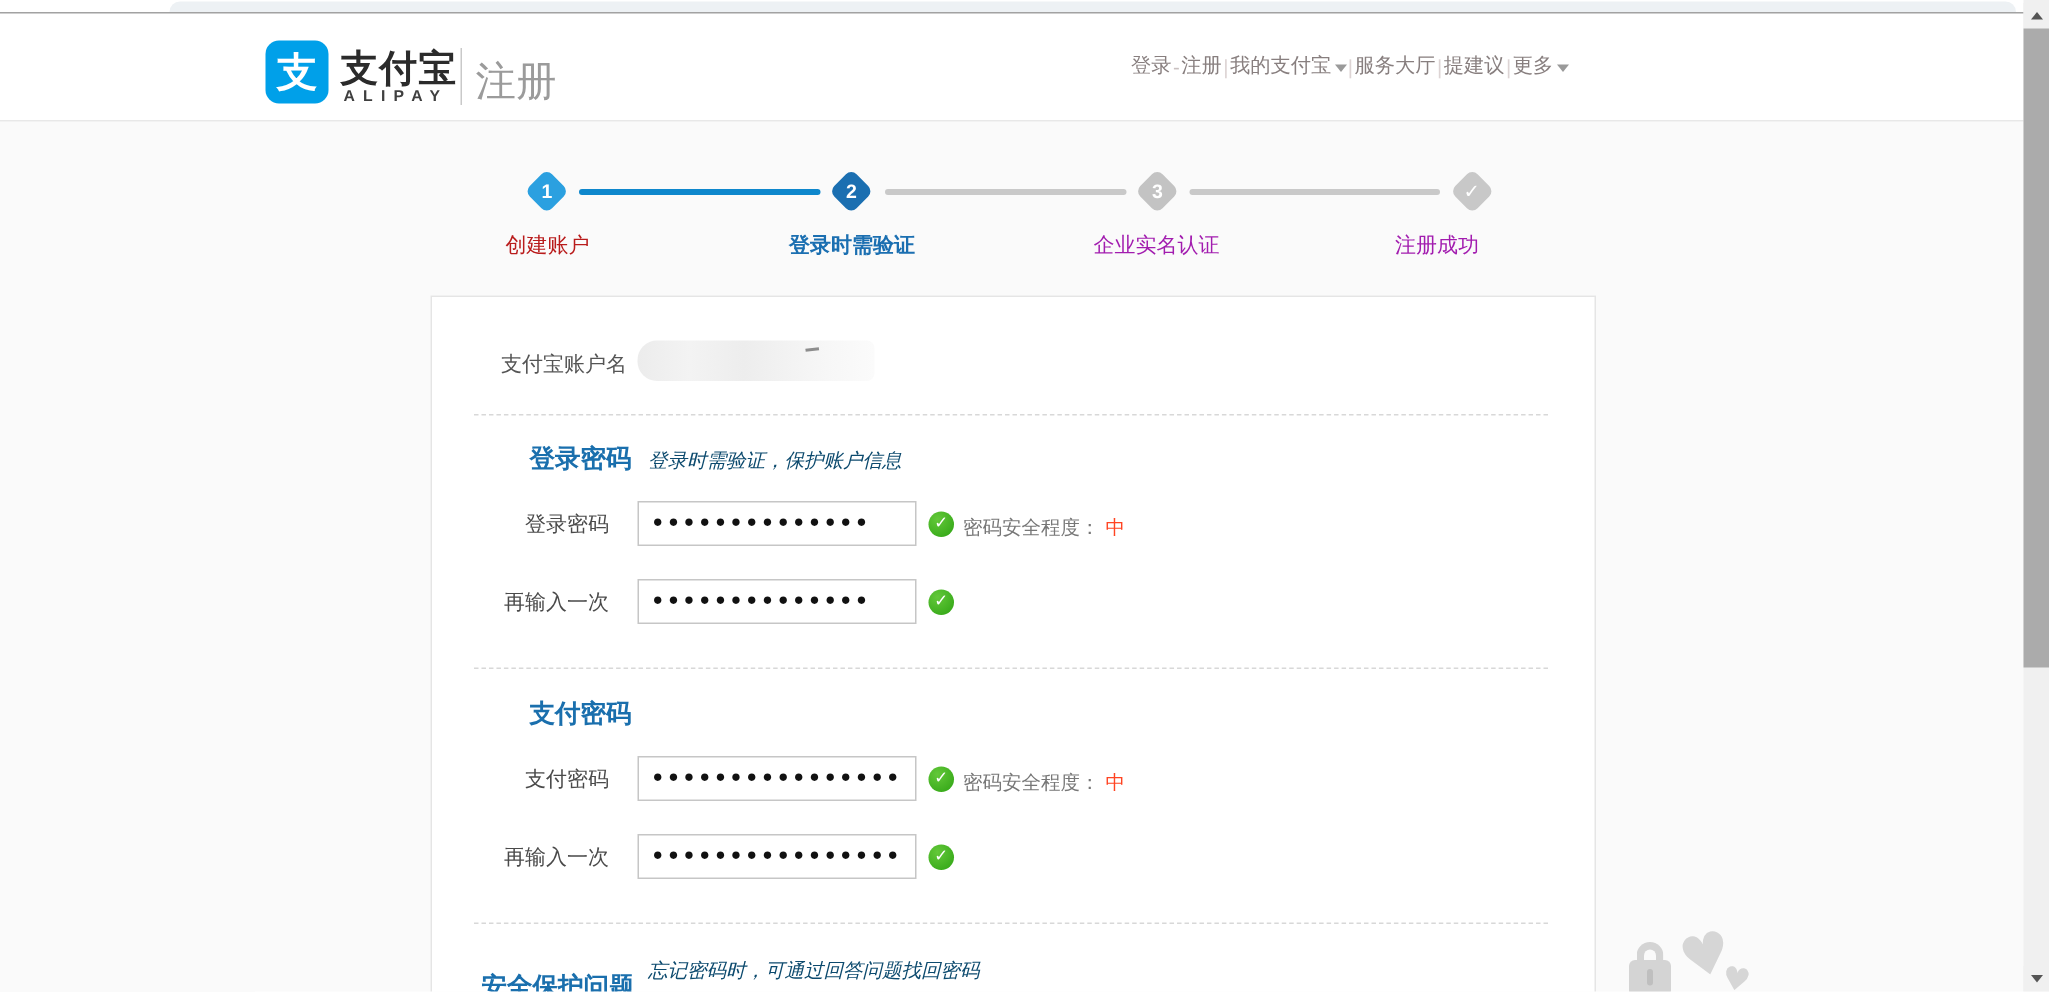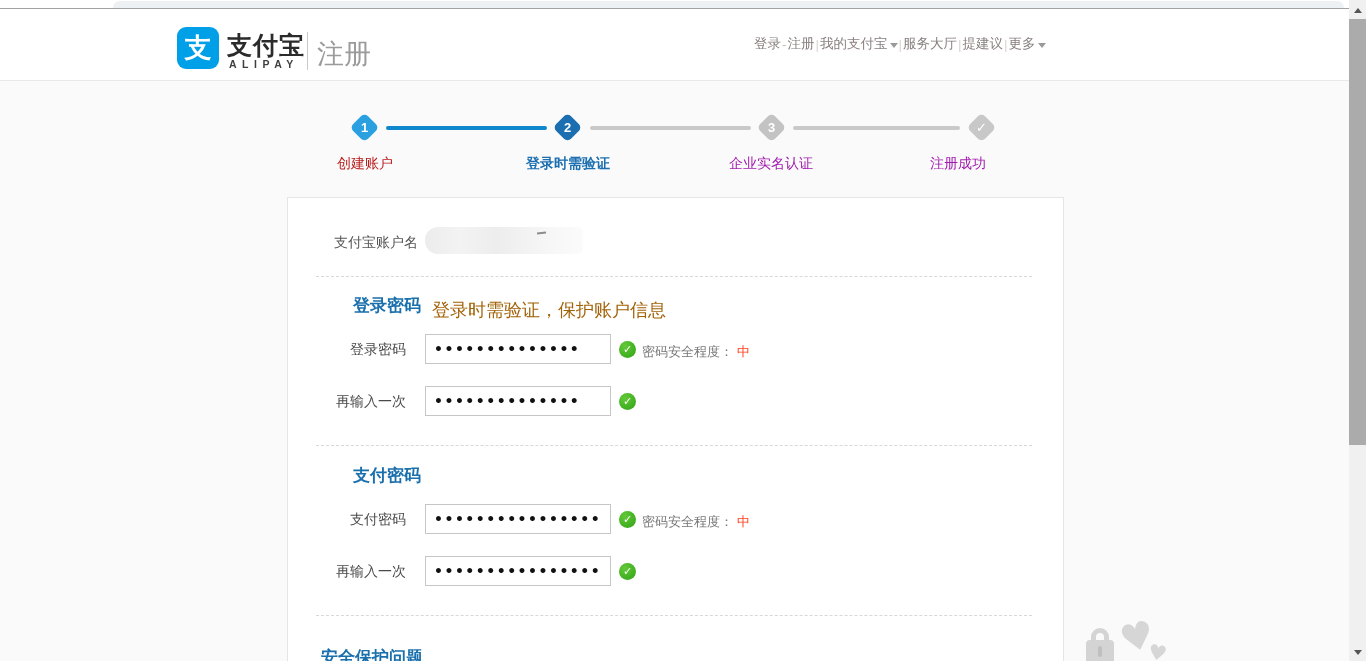--- a/index.html
+++ b/index.html
@@ -45,21 +45,21 @@
   
   .panel { position:absolute; left:287px; top:197px; width:777px; height:600px; background:#ffffff; border:1px solid #e5e5e5; }
   .acct-label { position:absolute; left:0; top:36px; width:130px; text-align:right; font-size:14px; color:#555; }
   .acct-blur { position:absolute; left:137px; top:29px; width:158px; height:27px; border-radius:13px 5px 5px 13px;
     background:linear-gradient(90deg,#ececec 0%,#f3f3f3 22%,#ededed 45%,#f2f2f2 62%,#f7f7f7 80%,#fbfbfb 100%); }
   .acct-blur::after { content:""; position:absolute; left:112px; top:5px; width:9px; height:2px; background:#8d8d8d; transform:rotate(-6deg); }
   .dash-sep { position:absolute; left:28px; width:716px; height:0; border-top:1px dashed #d8d8d8; }
   .sep1 { top:78px; } .sep2 { top:247px; } .sep3 { top:417px; }
 
   .sec-title { position:absolute; left:0; width:133px; text-align:right; font-size:17px; font-weight:bold; color:#1a6fad; white-space:nowrap; }
-  .sec-desc { position:absolute; left:144px; font-size:18px; color:#a16207; white-space:nowrap; }
+  .sec-desc { position:absolute; left:144px; font-size:13px; color:#0c4a6e; white-space:nowrap;font-style:italic; }
   .t1 { top:96px; } .de1 { top:100px; }
   .t2 { top:266px; } .de2 { top:270px; }
   .t3 { top:448px; width:135px;font-family:Liberation Serif, serif; } .de3 { top:440px; }
 
   .field-label { position:absolute; left:0; width:118px; height:30px; line-height:30px; text-align:right; font-size:14px; color:#4a4a4a; white-space:nowrap; }
   .pwd-input { position:absolute; left:137px; width:186px; height:30px; border:1px solid #c6c6c6; background:#fff; font-size:14px; font-weight:bold; letter-spacing:1.5px; color:#111; padding:0 0 0 8px; outline:none; font-family:"DejaVu Sans",sans-serif; }
   .fl1 { top:136px; } .in1 { top:136px; }
   .fl2 { top:188px; } .in2 { top:188px; }
   .fl3 { top:306px; } .in3 { top:306px; }
   .fl4 { top:358px; } .in4 { top:358px; }
@@ -183,20 +183,21 @@
       <span class="st-label">密码安全程度：</span><span class="st-value">中</span>
     </div>
 
     <div class="field-label fl4">再输入一次</div>
     <input class="pwd-input in4" type="text" value="••••••••••••••••" style="">
     <div class="check-ic c4">✓</div>
 
     <div class="dash-sep sep3"></div>
 
     <div class="sec-title t3">安全保护问题</div>
+    <div class="sec-desc de3">忘记密码时，可通过回答问题找回密码</div>
   </div>
 
   <div class="deco-lock">
     <div class="shackle"></div>
     <div class="lock-body"></div>
     <div class="slot"></div>
   </div>
   <div class="deco-heart heart-big">♥</div>
   <div class="deco-heart heart-small">♥</div>
 

